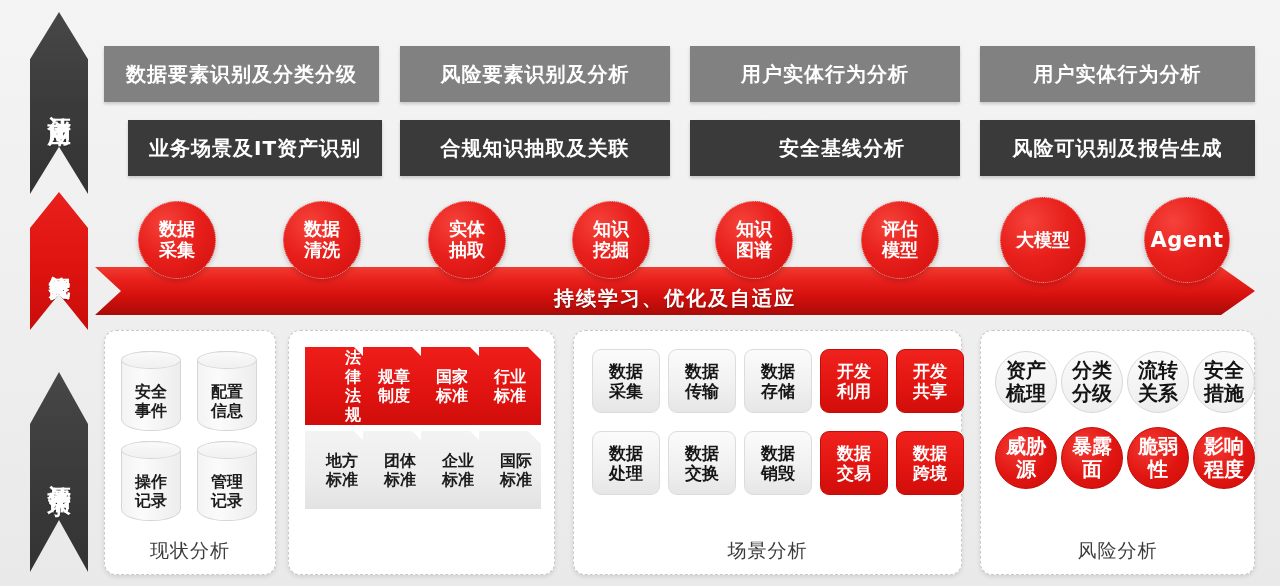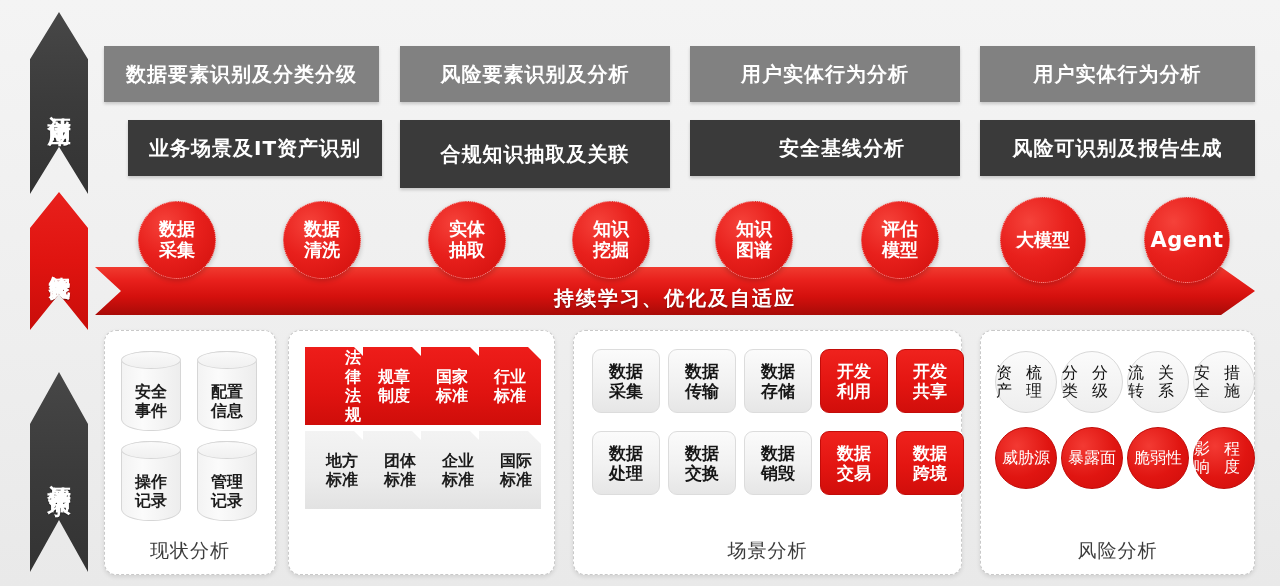--- a/index.html
+++ b/index.html
@@ -118,22 +118,22 @@
     font-size:17px;font-weight:bold;line-height:1.2;
   }
   .rbox.gray{background:linear-gradient(180deg,#fbfbfb 0%,#f1f1f1 55%,#e6e6e6 100%);
     border:1px solid #dcdcdc;color:#161616;}
   .rbox.red{background:linear-gradient(180deg,#ef221d 0%,#e31511 55%,#d10e0b 100%);
     border:1px solid #c30c09;color:#ffffff;}
 
   
   .rcirc{
     position:absolute;width:62px;height:62px;border-radius:50%;box-sizing:border-box;
-    display:flex;flex-direction:row;align-items:center;justify-content:center;
-    font-size:16px;font-weight:normal;line-height:1.15;
+    display:flex;flex-direction:column;align-items:center;justify-content:center;
+    font-size:20px;font-weight:bold;line-height:1.15;
   }
   .rcirc.gray{background:linear-gradient(180deg,#fbfbfb,#eeeeee);border:1px solid #d8d8d8;color:#141414;}
   .rcirc.red{background:radial-gradient(circle at 35% 30%,#f33a33,#e01511 55%,#cf0d0a 100%);
     border:1px solid #c10b08;color:#ffffff;}
 
   .ln{display:block;}
 </style>
 </head>
 <body>
 
@@ -158,21 +158,21 @@
   <div class="toprow-box gray" style="left:690px;top:46px;width:270px;height:56px;">
     <span>用户实体行为分析</span>
   </div>
   <div class="toprow-box gray" style="left:980px;top:46px;width:275px;height:56px;">
     <span>用户实体行为分析</span>
   </div>
 
   <div class="toprow-box dark" style="left:104px;top:120px;width:254px;height:56px;margin-left:24px;">
     <span>业务场景及IT资产识别</span>
   </div>
-  <div class="toprow-box dark" style="left:400px;top:120px;width:270px;height:68px;">
+  <div class="toprow-box dark" style="left:400px;top:120px;width:270px;height:56px;">
     <span>合规知识抽取及关联</span>
   </div>
   <div class="toprow-box dark" style="left:690px;top:120px;width:270px;height:56px;padding-left:34px;">
     <span>安全基线分析</span>
   </div>
   <div class="toprow-box dark" style="left:980px;top:120px;width:275px;height:56px;">
     <span>风险可识别及报告生成</span>
   </div>
 
   <div id="arrowband">

